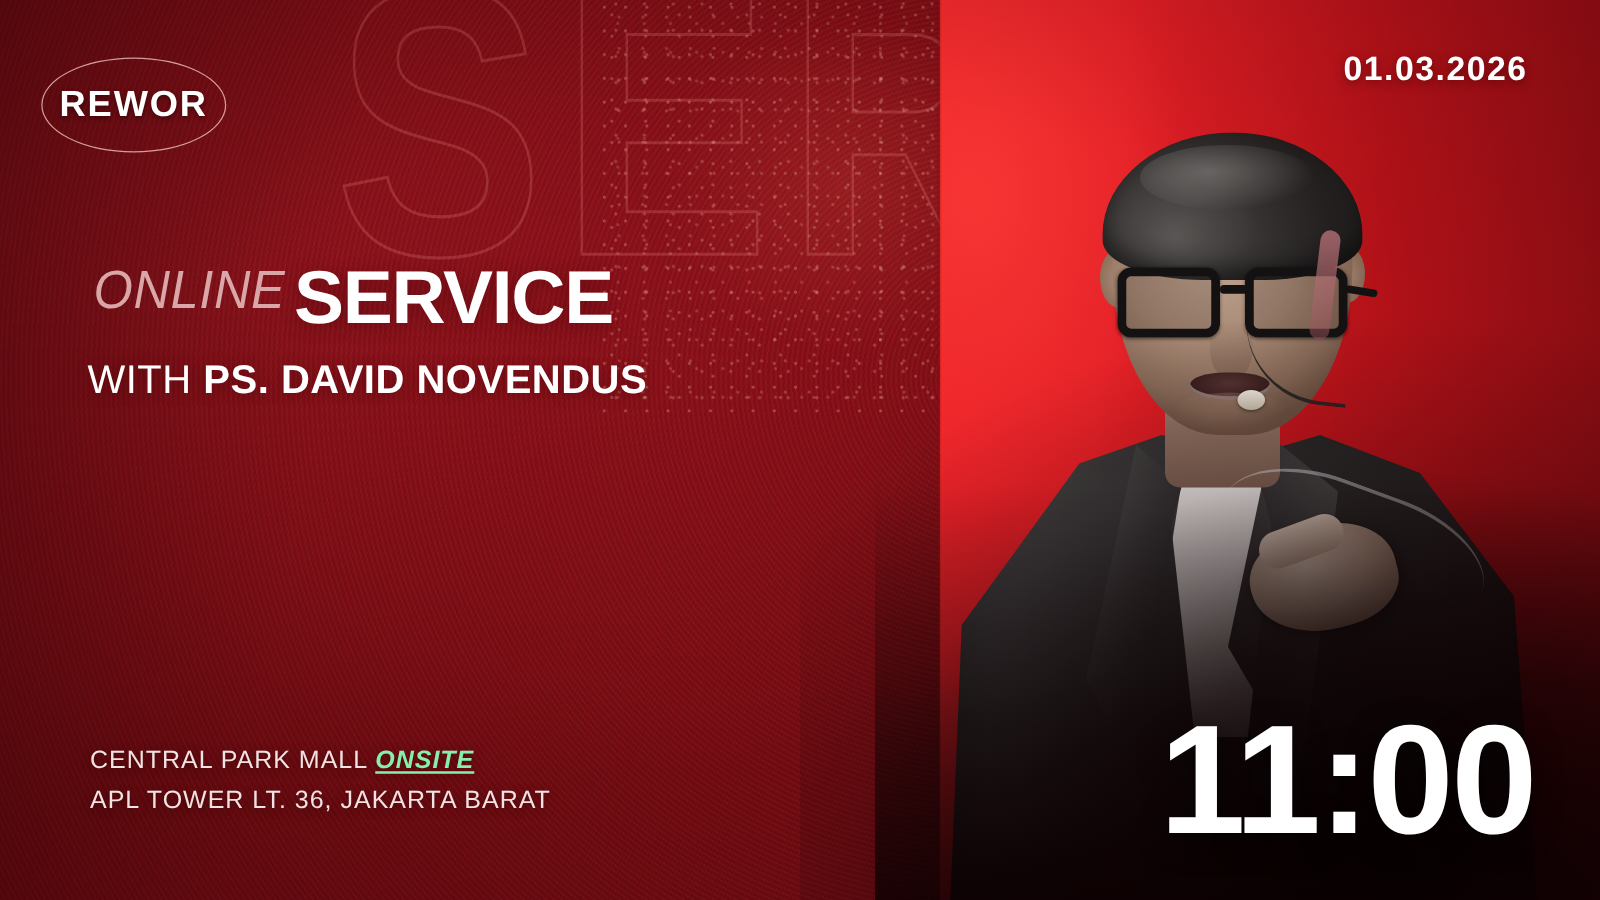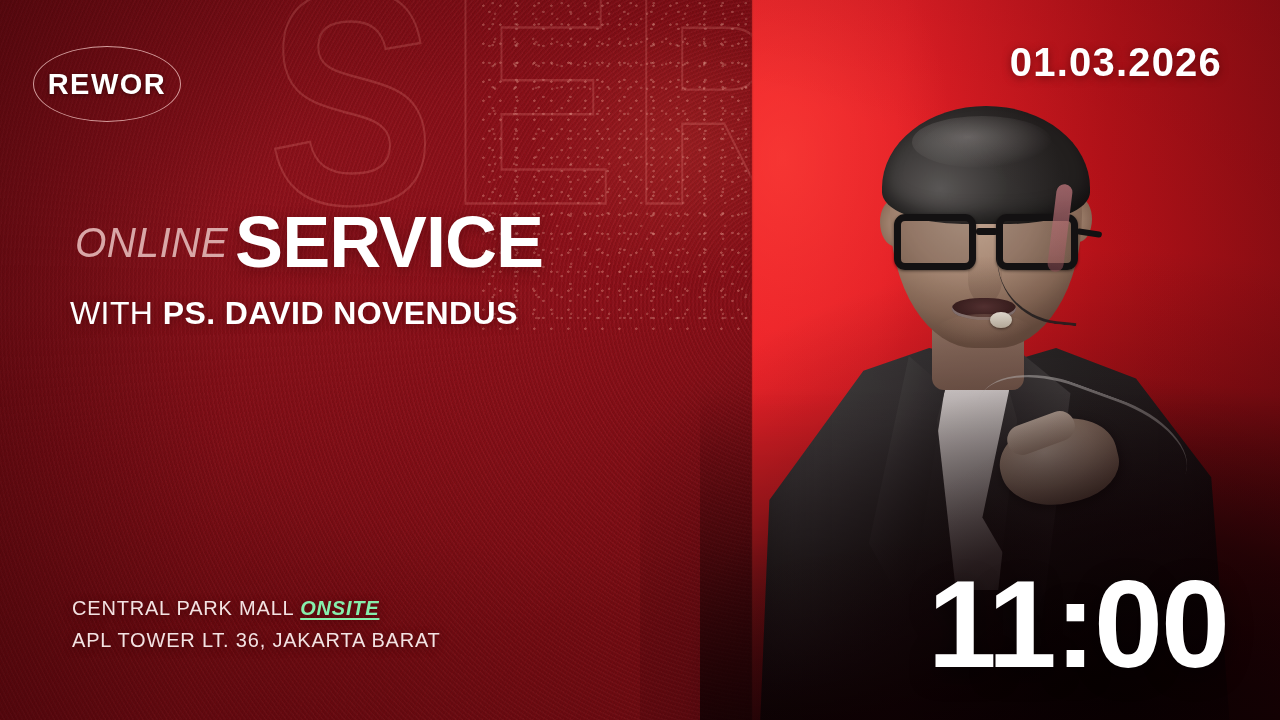--- a/index.html
+++ b/index.html
@@ -264,21 +264,21 @@
     font-size:29px;
     font-weight:700;
     letter-spacing:1.5px;
     text-shadow:0 1px 4px rgba(0,0,0,.45);
   }
 
   
   .date{
     position:absolute; right:58px; top:40px;
     color:#fff;
-    font-size:40px;
+    font-size:27px;
     font-weight:700;
     letter-spacing:1.2px;
     text-shadow:0 2px 8px rgba(60,0,6,.55);
   }
 
   
   .headline{
     position:absolute; left:70px; top:218px; width:660px;
   }
   .line-sunday{
@@ -302,21 +302,21 @@
   .word-online{
     font-size:43px;
     font-style:italic;
     font-weight:400;
     color:#d9a7a7;
     letter-spacing:.5px;
     padding-bottom:10px;
     transform:scaleX(.94);
   }
   .word-service{
-    font-size:72px;
+    font-size:60px;
     font-weight:700;
     color:#fff;
     letter-spacing:-1px;
     line-height:.96;
     text-shadow:0 3px 14px rgba(55,0,6,.42);
   }
   .line-with{
     margin-top:18px;
     font-size:32px;
     color:#fff;

